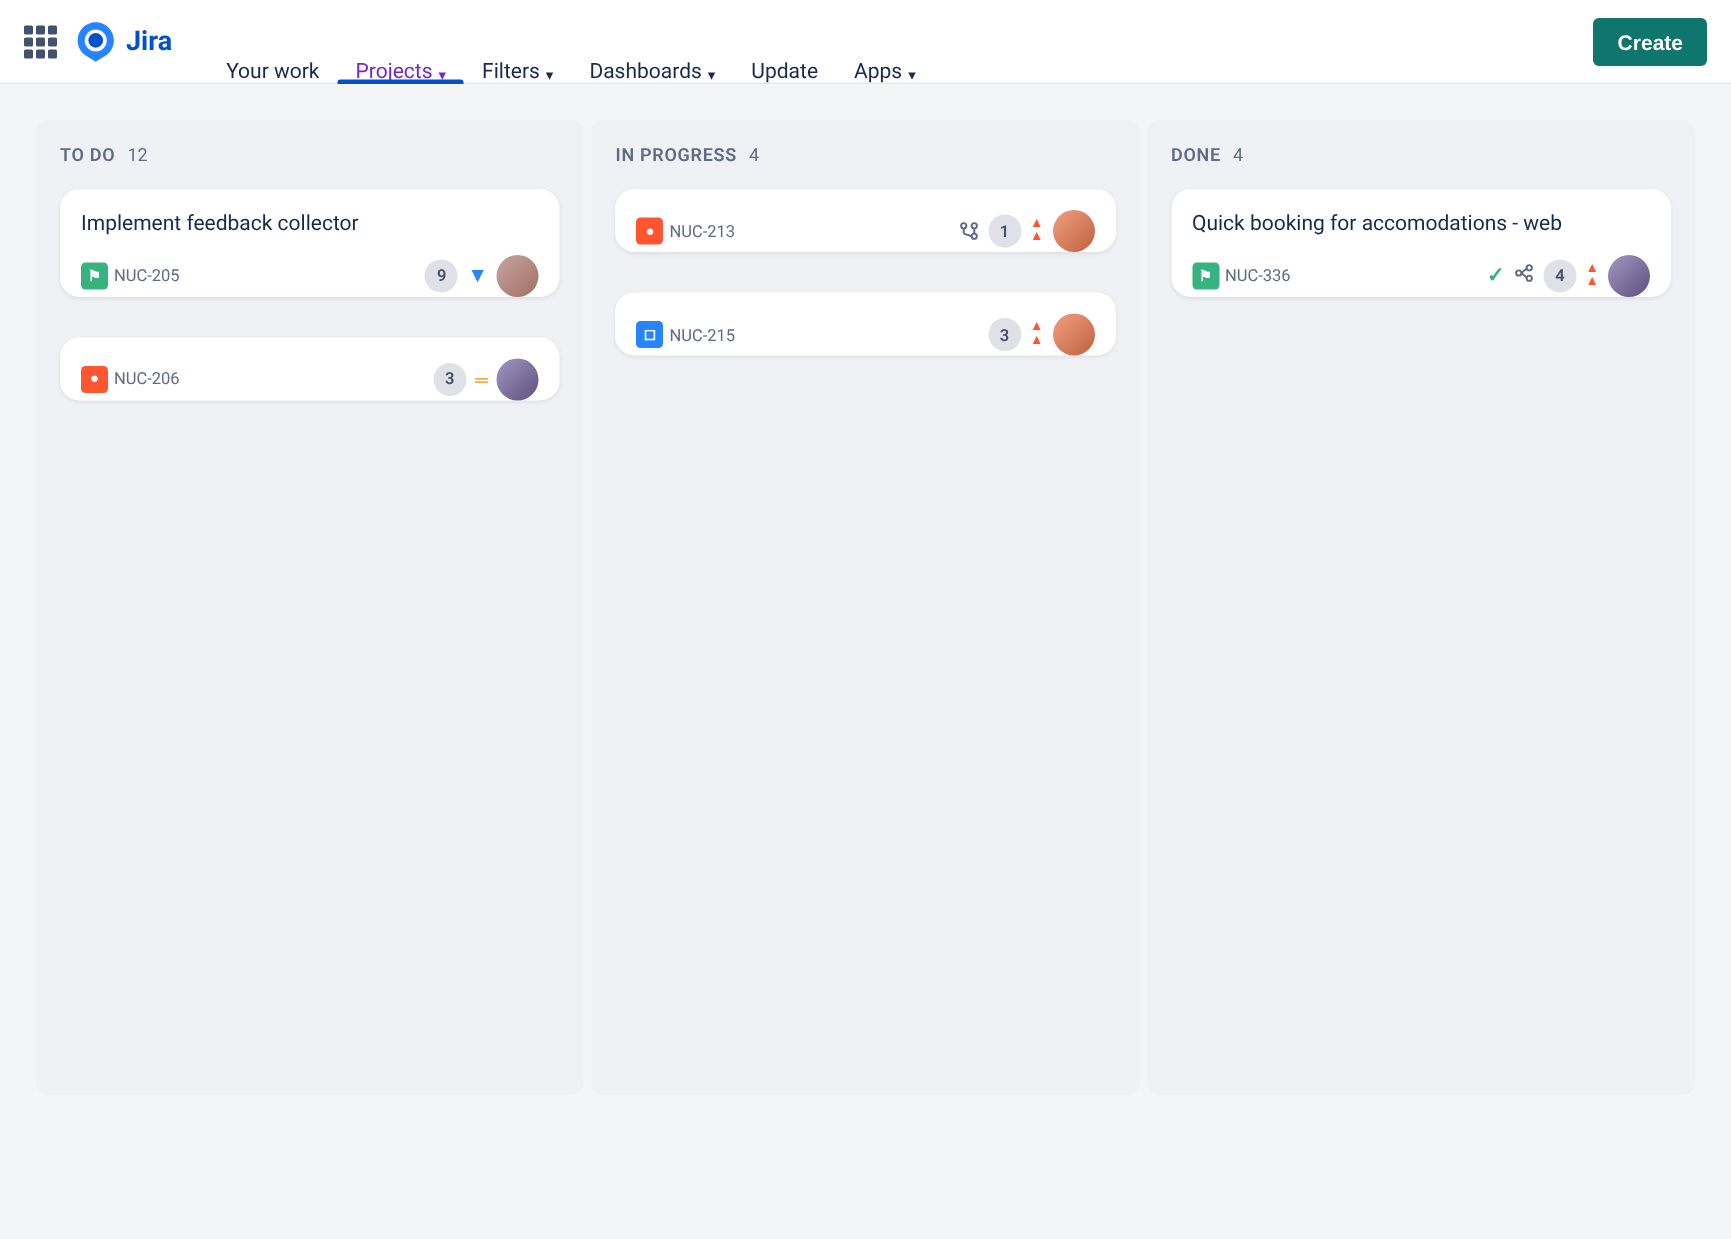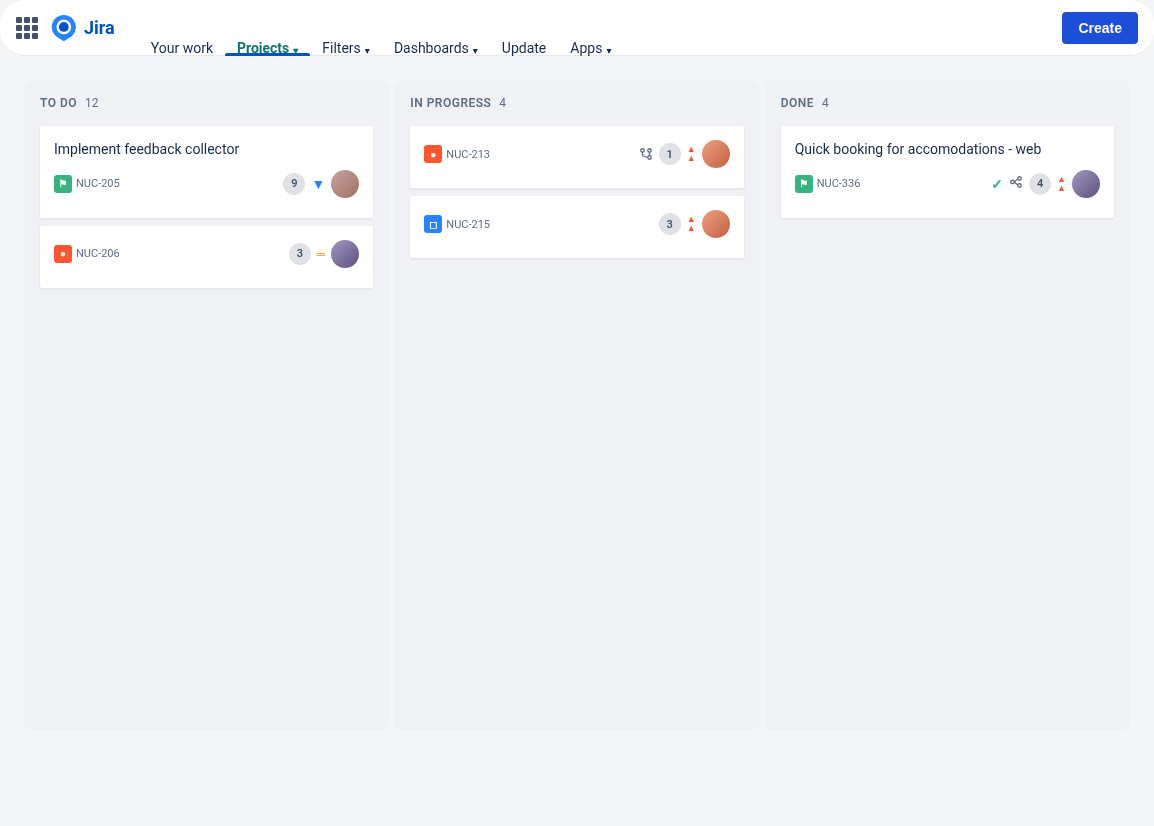--- a/index.html
+++ b/index.html
@@ -7,44 +7,43 @@
 
     
     .navbar {
       background: #fff;
       border-bottom: 1px solid #e8e8e8;
       display: flex;
       align-items: center;
       padding: 0 16px;
       height: 56px;
       gap: 4px;
-      border-radius: 25px;
     }
     .nav-grid-icon { display: flex; align-items: center; gap: 4px; margin-right: 8px; cursor: pointer; color: #42526e; }
     .grid-dots { display: grid; grid-template-columns: repeat(3,6px); gap: 2px; }
     .grid-dot { width: 6px; height: 6px; background: #42526e; border-radius: 1px; }
     .nav-logo { display: flex; align-items: center; gap: 6px; margin-right: 20px; text-decoration: none; }
     .logo-icon { width: 28px; height: 28px; }
     .logo-text { font-size: 18px; font-weight: 700; color: #0052cc; }
     .nav-items { display: flex; align-items: center; flex: 1; gap: 0; }
     .nav-item {
       display: flex; align-items: flex-end; gap: 4px;
       padding: 0 12px; height: 56px; cursor: pointer;
       font-size: 14px; font-weight: 400; color: #172b4d;
       text-decoration: none; white-space: nowrap; position: relative;
     }
-    .nav-item.active { color: #0f766e; font-weight: 700; }
+    .nav-item.active { color: #6d28d9; font-weight: 400; }
     .nav-item.active::after {
       content: ''; position: absolute; bottom: 0; left: 0; right: 0; height: 3px;
       background: #0052cc; border-radius: 2px 2px 0 0;
     }
     .nav-chevron { font-size: 10px; margin-top: 1px; }
     .nav-right { display: flex; align-items: center; gap: 8px; }
     .create-btn {
-      background: #1d4ed8; color: #fff; border: none; border-radius: 4px;
+      background: #0f766e; color: #fff; border: none; border-radius: 4px;
       padding: 8px 16px; font-size: 14px; font-weight: 600; cursor: pointer;
     }
 
     
     .board {
       display: flex; gap: 5px; padding: 24px 24px; align-items: flex-start;
       min-height: calc(826px - 56px);
     }
     .column {
       background: #f0f1f4; border-radius: 8px; padding: 16px;
@@ -57,22 +56,22 @@
     .column-title {
       font-size: 12px; font-weight: 600; text-transform: uppercase;
       color: #5e6c84; letter-spacing: 0.04em;
     }
     .column-count {
       font-size: 12px; font-weight: 400; color: #5e6c84;
     }
 
     
     .card {
-      background: #fff; border-radius: 2px; padding: 14px 14px 20px;
-      margin-bottom: 8px; box-shadow: 0 1px 3px rgba(0,0,0,0.08);
+      background: #fff; border-radius: 13px; padding: 14px 14px 0;
+      margin-bottom: 27px; box-shadow: 0 1px 3px rgba(0,0,0,0.08);
       cursor: pointer;
     }
     .card-title {
       font-size: 14px; color: #172b4d; line-height: 1.4; margin-bottom: 10px;
     }
     .card-meta {
       display: flex; align-items: center; gap: 6px;
     }
     .issue-tag {
       display: flex; align-items: center; gap: 4px;

